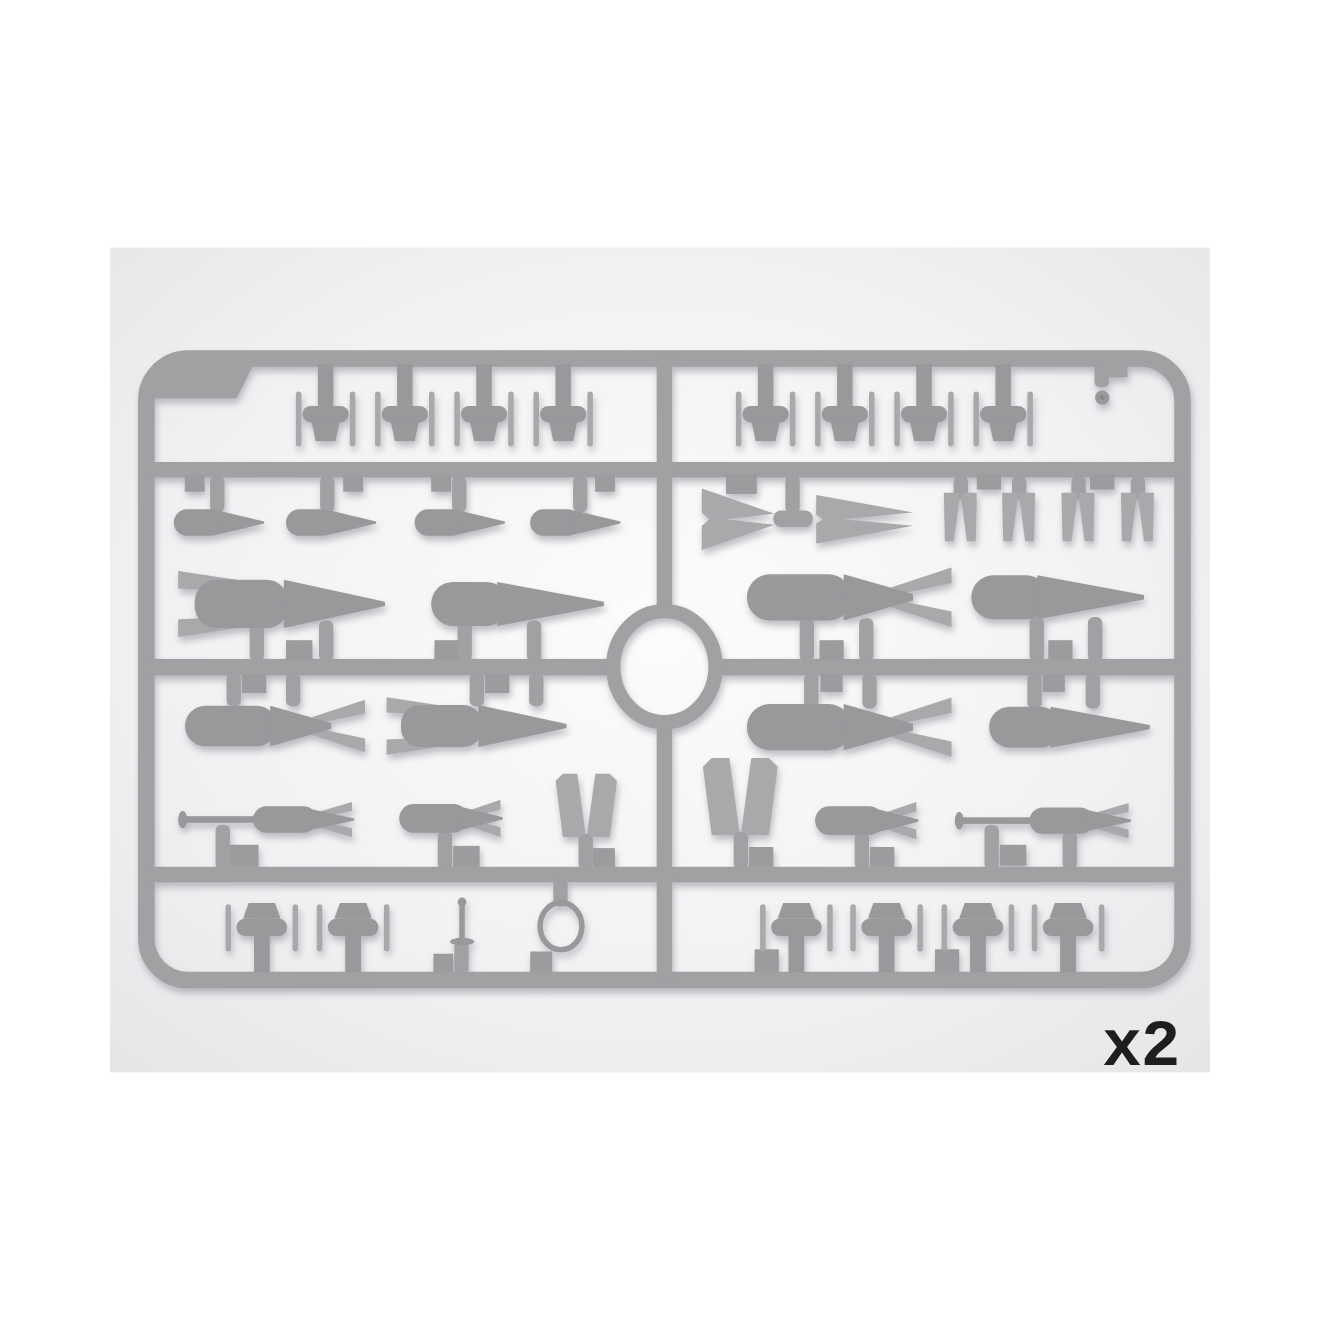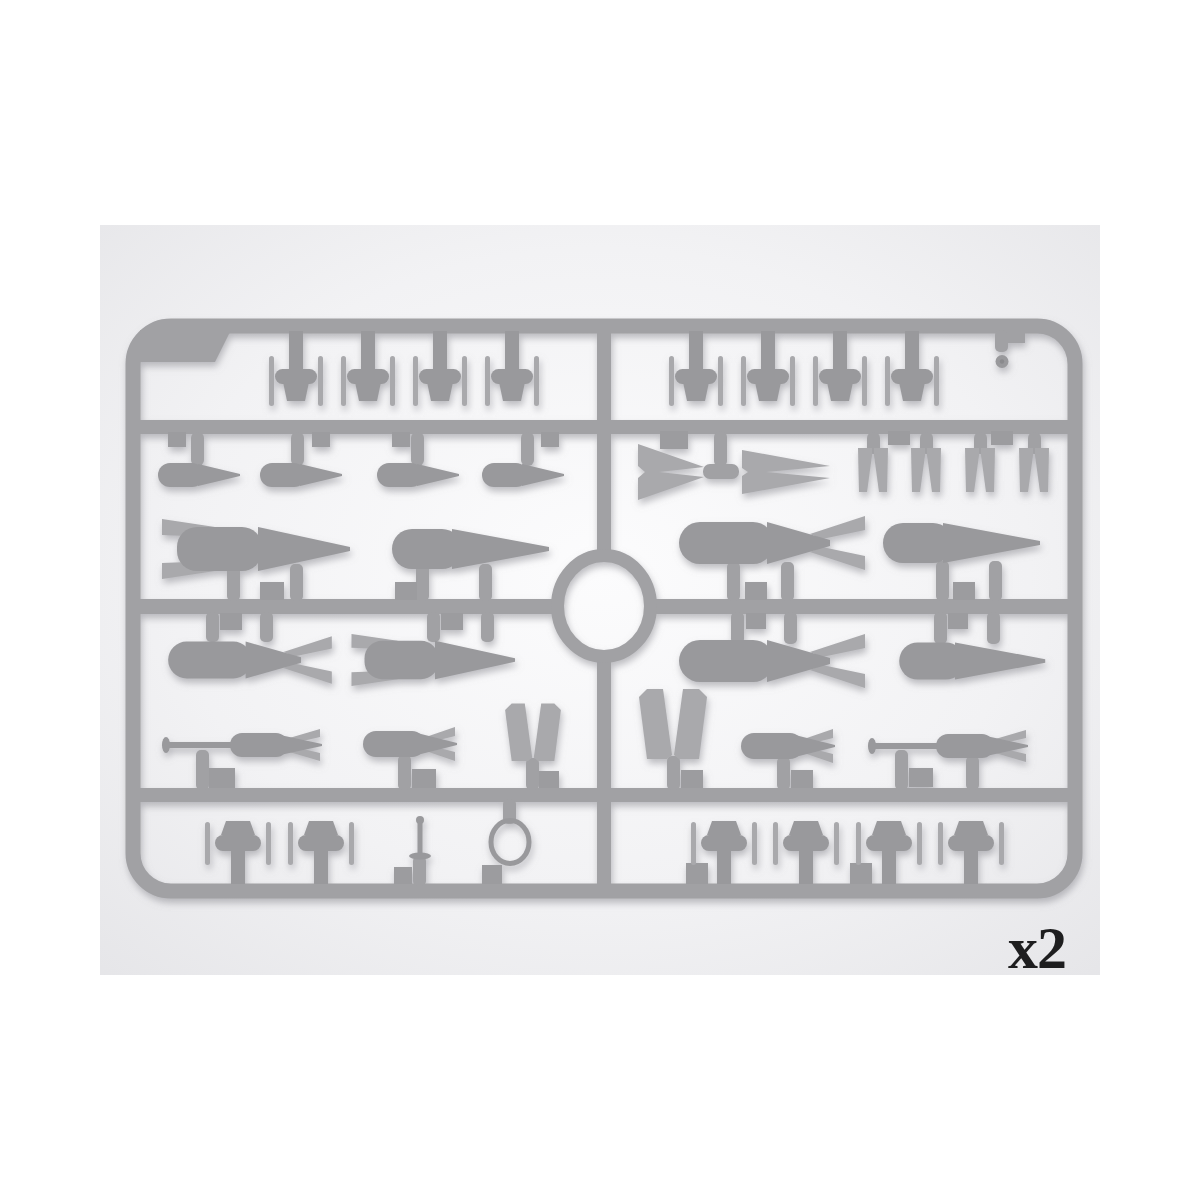--- a/index.html
+++ b/index.html
@@ -1,17 +1,17 @@
 <!DOCTYPE html>
 <html style="--page_bg: #ffffff; --photo_edge: #e4e4e7; --photo_mid: #f2f2f4; --photo_center: #fcfcfd; --sprue: #a1a1a4; --sprue_dark: #8a8a8d; --part: #99999c; --part_light: #a9a9ac; --gate: #9c9c9f; --label: #1e1e1f; --shadow: #8b8b92;"><head>
 <meta charset="utf-8">
 <style>
   html,body{margin:0;padding:0;background:#ffffff;}
   .stage{position:relative;width:1200px;height:1064px;background:var(--page_bg,#fff);
-         font-family:Liberation Serif, serif;}
+         font-family:Liberation Mono, monospace;}
   svg{display:block}
   .frame-stroke{fill:none;stroke:var(--sprue,#a1a1a4);stroke-width:15;}
   .metal{fill:var(--sprue,#a1a1a4);}
   .part{fill:var(--part,#99999c);}
   .fin{fill:var(--part_light,#a9a9ac);}
   .gate{fill:var(--gate,#9c9c9f);}
   .bigring{fill:none;stroke:var(--sprue,#a1a1a4);stroke-width:13;}
   .smallring{fill:none;stroke:var(--part,#99999c);stroke-width:5;}
   .hole{fill:var(--sprue_dark,#8a8a8d);}
   .qty{font-weight:bold;font-size:60px;letter-spacing:-1px;}

